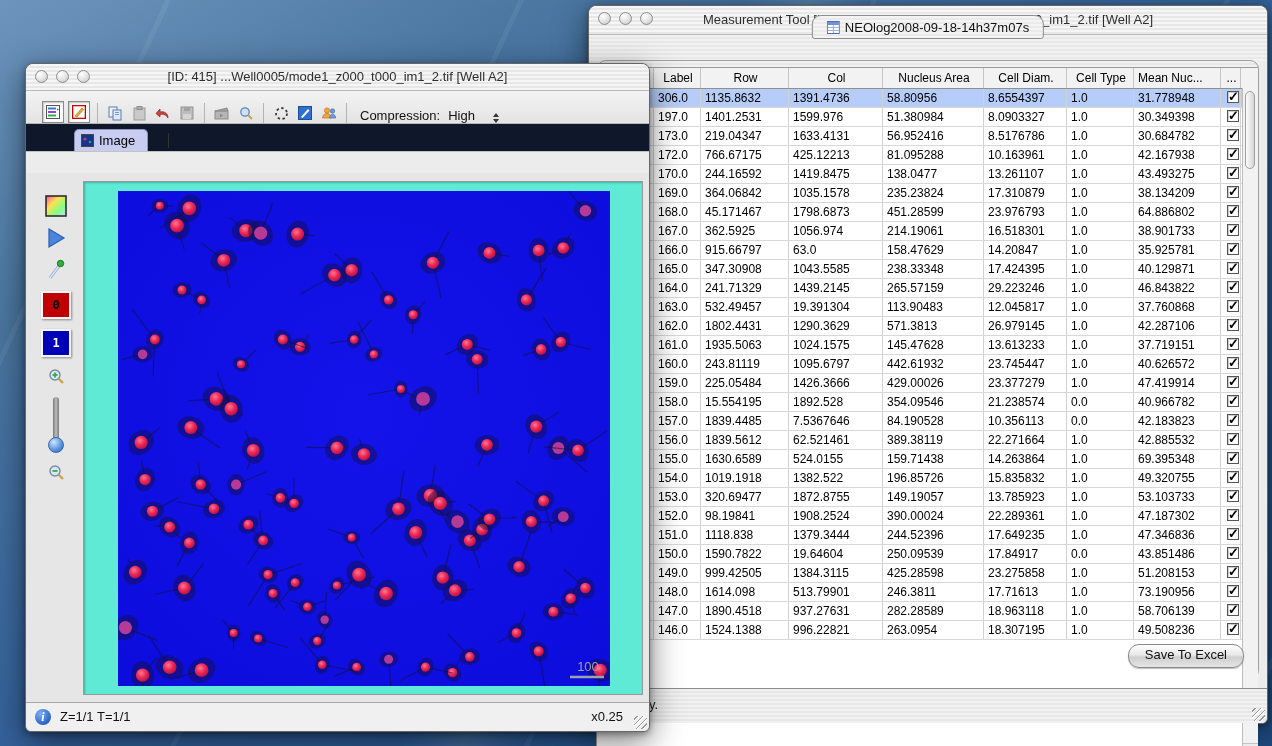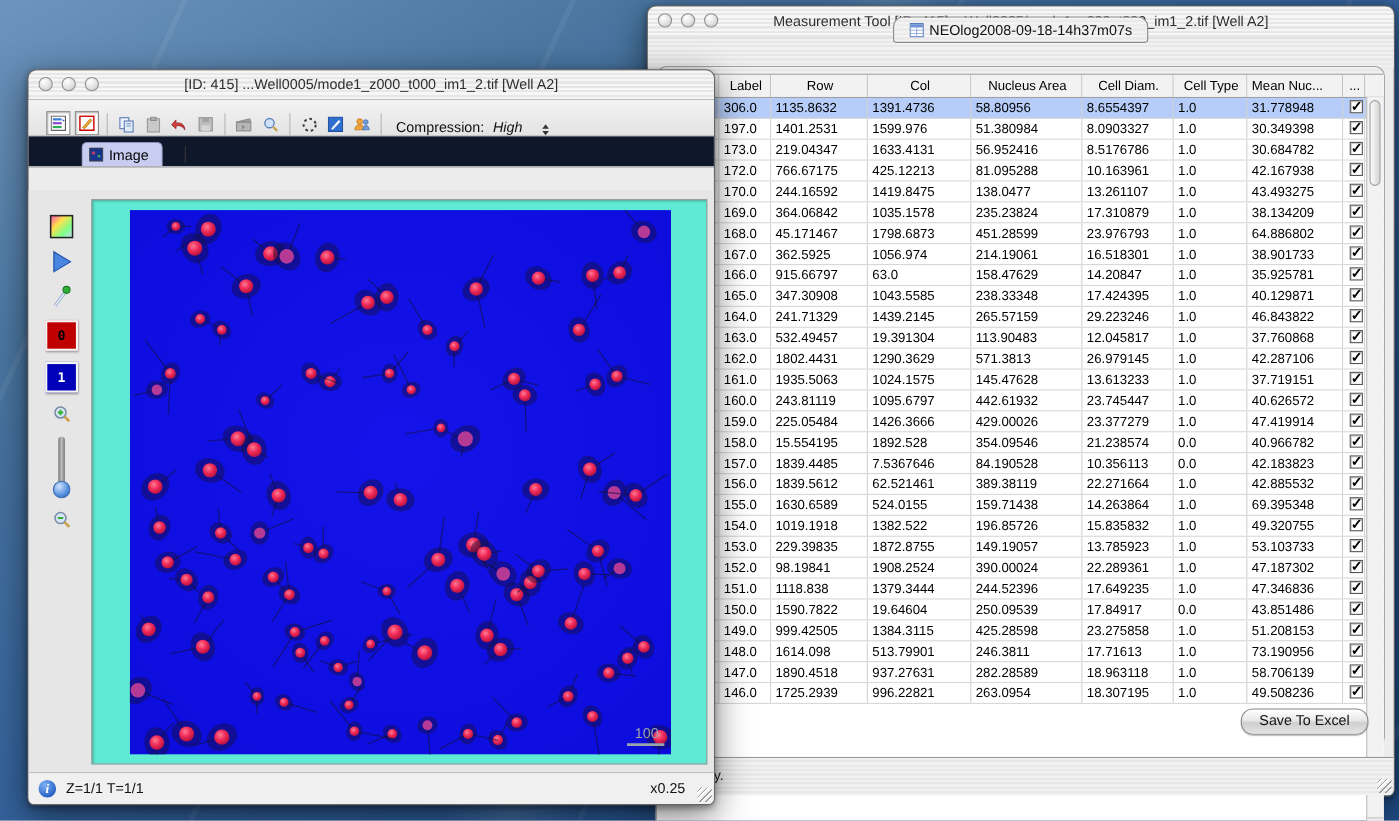--- a/index.html
+++ b/index.html
@@ -76,21 +76,21 @@
   .menubar{height:24px;background:#fafafa;border-bottom:1px solid #cfcfcf;display:flex;align-items:center;
     padding-left:6px;font-size:14px;color:#000;}
   .menu-item{padding:0 9px;cursor:default;}
   .menu-item .u{text-decoration:underline;}
   .toolbar{height:32px;background:linear-gradient(180deg,#f3f3f3,#e3e3e3);border-bottom:1px solid #b5b5b5;
     display:flex;align-items:flex-end;padding-left:16px;gap:4px;}
   .tbtn{width:20px;height:20px;display:flex;align-items:center;justify-content:center;}
   .tbtn.framed{border:1px solid #8a8a8a;background:#fff;box-shadow:inset 1px 1px 2px rgba(0,0,0,.25);}
   .tsep{width:1px;height:20px;background:#b5b5b5;margin:0 3px;}
   .comp-label{font-size:13px;color:#111;margin-left:6px;}
-  .comp-value{font-size:13px;font-style:italic;color:#111;margin-left:4px;}
+  .comp-value{font-size:13px;color:#111;margin-left:4px;}
   .stepper{margin-left:14px;display:flex;flex-direction:column;gap:2px;}
   .stepper .tri{border-left:3.5px solid transparent;border-right:3.5px solid transparent;margin:0;}
   .stepper .tri.up{border-bottom:4px solid #333;}
   .stepper .tri.down{border-top:4px solid #333;}
   .img-tabstrip{height:27px;background:#0f172a;position:relative;border-bottom:1px solid #c2c2c2;}
   .img-tab{position:absolute;left:48px;bottom:0;height:21px;padding:0 12px 0 6px;display:flex;align-items:center;gap:5px;
     background:#c7ccf0;border:1px solid #8d91bd;border-bottom:none;border-radius:5px 5px 0 0;
     font-size:13px;color:#000;}
   .img-tab .cursorline{position:absolute;right:-22px;top:3px;width:1px;height:15px;background:#333;}
   .content-area{position:absolute;left:0;right:0;top:109px;bottom:28px;background:#e6e6e6;}
@@ -384,21 +384,21 @@
             <div class="c">1382.522</div>
             <div class="c">196.85726</div>
             <div class="c">15.835832</div>
             <div class="c">1.0</div>
             <div class="c">49.320755</div>
             <div class="c"><span class="cb"></span></div>
           </div>
           <div class="grid-row">
             <div class="c"></div>
             <div class="c">153.0</div>
-            <div class="c">229.39835</div>
+            <div class="c">320.69477</div>
             <div class="c">1872.8755</div>
             <div class="c">149.19057</div>
             <div class="c">13.785923</div>
             <div class="c">1.0</div>
             <div class="c">53.103733</div>
             <div class="c"><span class="cb"></span></div>
           </div>
           <div class="grid-row">
             <div class="c"></div>
             <div class="c">152.0</div>
@@ -461,21 +461,21 @@
             <div class="c">937.27631</div>
             <div class="c">282.28589</div>
             <div class="c">18.963118</div>
             <div class="c">1.0</div>
             <div class="c">58.706139</div>
             <div class="c"><span class="cb"></span></div>
           </div>
           <div class="grid-row">
             <div class="c"></div>
             <div class="c">146.0</div>
-            <div class="c">1725.2939</div>
+            <div class="c">1524.1388</div>
             <div class="c">996.22821</div>
             <div class="c">263.0954</div>
             <div class="c">18.307195</div>
             <div class="c">1.0</div>
             <div class="c">49.508236</div>
             <div class="c"><span class="cb"></span></div>
           </div>
         </div>
       <div class="vscroll">
         <div class="vthumb"></div>

